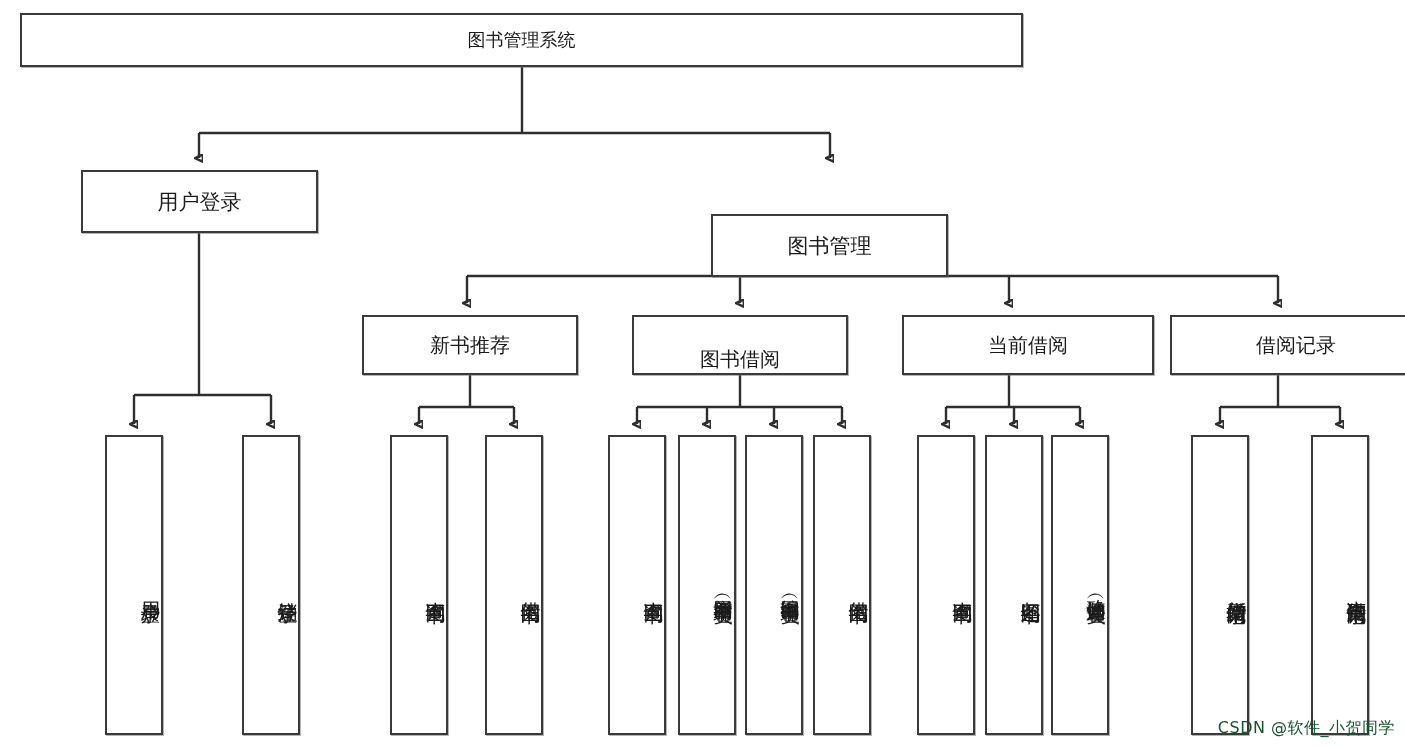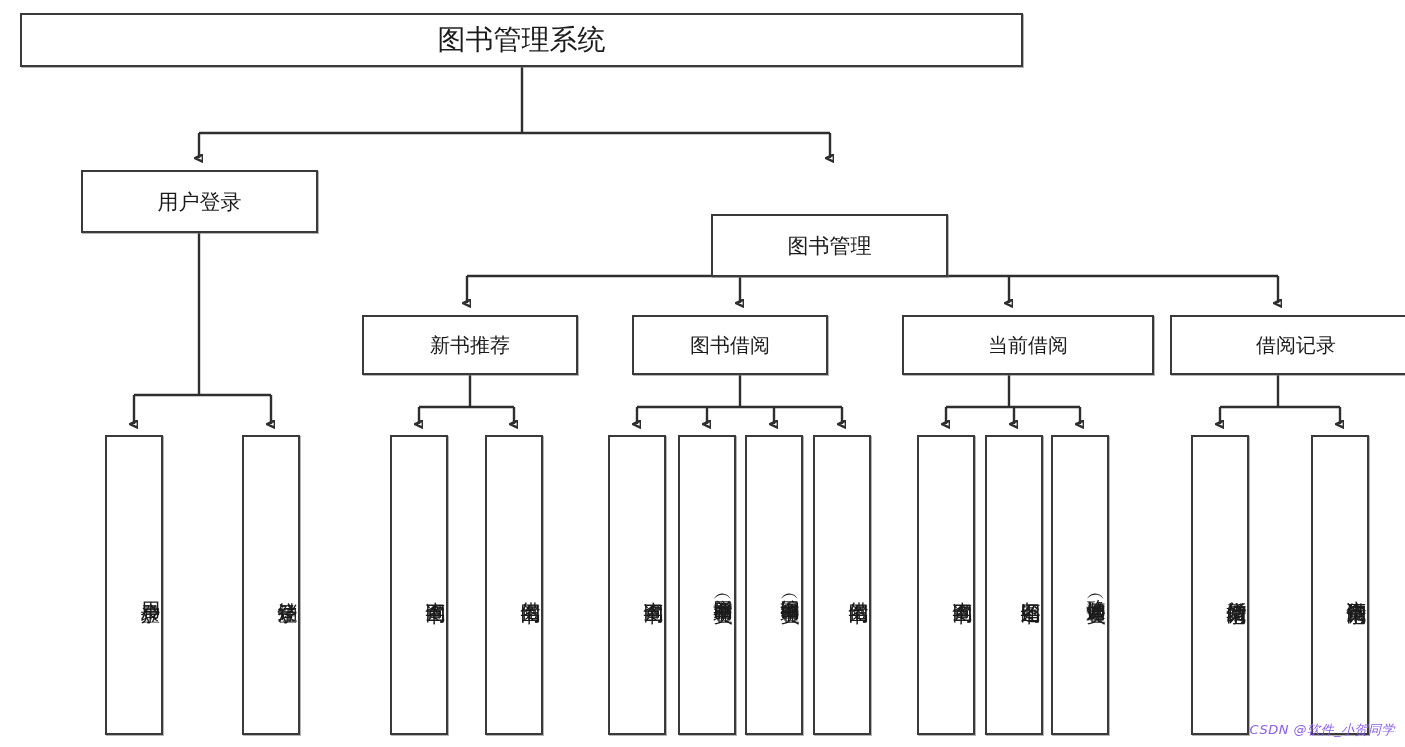--- a/index.html
+++ b/index.html
@@ -22,21 +22,21 @@
     box-sizing: border-box;
     border: 2px solid #3a3a3a;
     background: #ffffff;
     display: flex;
     align-items: center;
     justify-content: center;
     color: #1b1b1b;
     box-shadow: 1px 1px 0 rgba(120,120,120,0.55);
   }
   .node.root {
-    font-size: 28px;
+    font-size: 18px;
   }
   .node.level2 {
     font-size: 21px;
   }
   .node.level3 {
     font-size: 20px;
   }
   .node.leaf {
     font-size: 20px;
     writing-mode: vertical-rl;
@@ -60,25 +60,24 @@
   }
   svg#wires line, svg#wires path {
     stroke: #2e2e2e;
     stroke-width: 2.4;
     fill: none;
   }
   .watermark {
     position: absolute;
     right: 10px;
     bottom: 8px;
-    font-size: 13px;
-    color: #8b5cf6;
+    font-size: 16px;
+    color: #14532d;
     letter-spacing: 0.5px;
     white-space: nowrap;
-    font-style: italic;
   }
 </style>
 </head>
 <body>
 
 <div id="canvas">
 
   <svg id="wires" viewBox="0 0 1405 747">
     <defs>
       <marker id="arrow" markerWidth="9" markerHeight="9" refX="4.2" refY="4.4" orient="auto" markerUnits="userSpaceOnUse">
@@ -134,21 +133,21 @@
   <div class="node level2" style="left: 81px; top: 170px; width: 237px; height: 63px;">
     <span>用户登录</span>
   </div>
   <div class="node level2" style="left: 711px; top: 170px; width: 237px; height: 63px; margin-top: 44px;">
     <span>图书管理</span>
   </div>
 
   <div class="node level3" style="left: 362px; top: 315px; width: 216px; height: 60px;">
     <span>新书推荐</span>
   </div>
-  <div class="node level3" style="left: 632px; top: 315px; width: 196px; height: 60px;">
+  <div class="node level3" style="left: 632px; top: 315px; width: 216px; height: 60px; align-items: flex-end;">
     <span>图书借阅</span>
   </div>
   <div class="node level3" style="left: 902px; top: 315px; width: 252px; height: 60px;">
     <span>当前借阅</span>
   </div>
   <div class="node level3" style="left: 1170px; top: 315px; width: 252px; height: 60px;">
     <span>借阅记录</span>
   </div>
 
   <div class="node leaf" style="left: 105px; top: 435px; width: 58px; height: 300px;">

